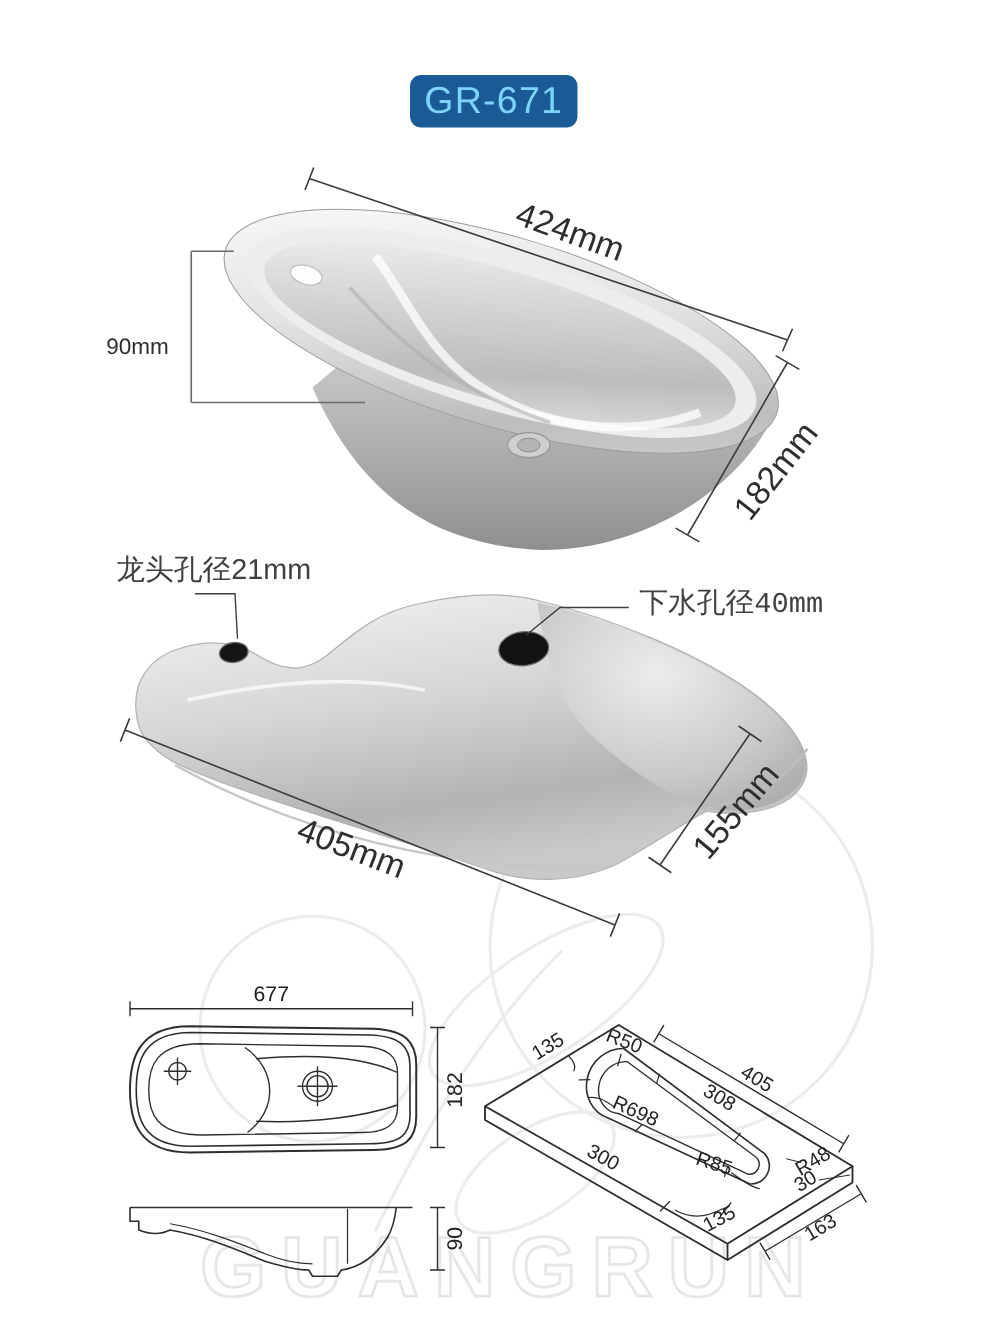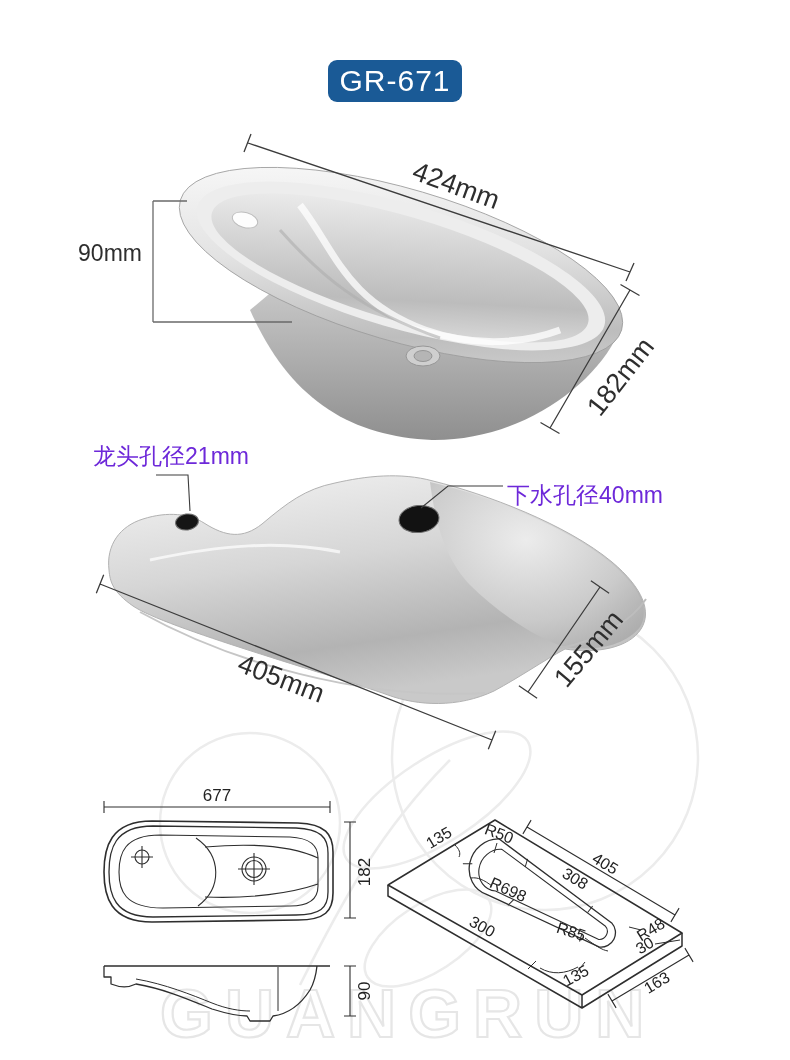--- a/index.html
+++ b/index.html
@@ -2,31 +2,31 @@
 <html><head>
 <meta charset="utf-8">
 <style>
   html,body{margin:0;padding:0;background:#ffffff;}
   .stage{
     position:relative;width:790px;height:1060px;background:#ffffff;
     font-family:"Liberation Sans","DejaVu Sans",sans-serif;overflow:hidden;
   }
   .badge{
     position:absolute;left:328px;top:60px;width:134px;height:42px;
-    background:#1a5a96;border-radius:9px;color:#ffffff;
+    background:#1a5a96;border-radius:9px;color:#7dd3fc;
     display:flex;align-items:center;justify-content:center;
     font-size:30px;letter-spacing:1px;
   }
   .artwork{position:absolute;left:0;top:0;width:790px;height:1060px;}
   .lbl{
     position:absolute;color:#2a2a2a;white-space:nowrap;line-height:1;
     transform-origin:center center;
   }
   .photo-dim{font-size:27px;color:#2e2e2e;}
-  .cn{font-size:23px;color:#6d28d9;}
+  .cn{font-size:23px;color:#404040;}
   .draw-dim{font-size:17px;color:#232323;}
   .iso-dim{font-size:16px;color:#232323;}
 </style>
 </head>
 <body>
 
 <div class="stage">
 
   <svg class="artwork" viewBox="0 0 790 1060" xmlns="http://www.w3.org/2000/svg">
     <defs>
@@ -162,25 +162,25 @@
                M 536,961 L 528,969 M 585,962 L 577,972
                M 540,968 C 552,975 565,974 578,967"></path>
     </g>
   </svg>
 
   <div class="badge">
     <span>GR-671</span>
   </div>
 
   <div class="lbl photo-dim" style="left:456px;top:186px;transform:translate(-50%,-50%) rotate(20deg);">424mm</div>
-  <div class="lbl photo-dim" style="left:110px;top:253px;transform:translate(-50%,-50%);font-size:23px;">90mm</div>
+  <div class="lbl photo-dim" style="left:110px;top:277px;transform:translate(-50%,-50%);font-size:18px;">90mm</div>
   <div class="lbl photo-dim" style="left:621px;top:377px;transform:translate(-50%,-50%) rotate(-52deg);">182mm</div>
 
   <div class="lbl cn" style="left:171px;top:456px;transform:translate(-50%,-50%);">龙头孔径21mm</div>
-  <div class="lbl cn" style="left:585px;top:495px;transform:translate(-50%,-50%);">下水孔径40mm</div>
+  <div class="lbl cn" style="left:585px;top:484px;transform:translate(-50%,-50%);font-family:Liberation Mono, monospace;">下水孔径40mm</div>
   <div class="lbl photo-dim" style="left:281px;top:679px;transform:translate(-50%,-50%) rotate(21deg);">405mm</div>
   <div class="lbl photo-dim" style="left:589px;top:649px;transform:translate(-50%,-50%) rotate(-50deg);">155mm</div>
 
   <div class="lbl draw-dim" style="left:217px;top:795px;transform:translate(-50%,-50%);">677</div>
   <div class="lbl draw-dim" style="left:364px;top:872px;transform:translate(-50%,-50%) rotate(-90deg);">182</div>
   <div class="lbl draw-dim" style="left:364px;top:991px;transform:translate(-50%,-50%) rotate(-90deg);">90</div>
 
   <div class="lbl iso-dim" style="left:439px;top:838px;transform:translate(-50%,-50%) rotate(-31deg);">135</div>
   <div class="lbl iso-dim" style="left:499px;top:834px;transform:translate(-50%,-50%) rotate(21deg);">R50</div>
   <div class="lbl iso-dim" style="left:605px;top:864px;transform:translate(-50%,-50%) rotate(31deg);">405</div>

